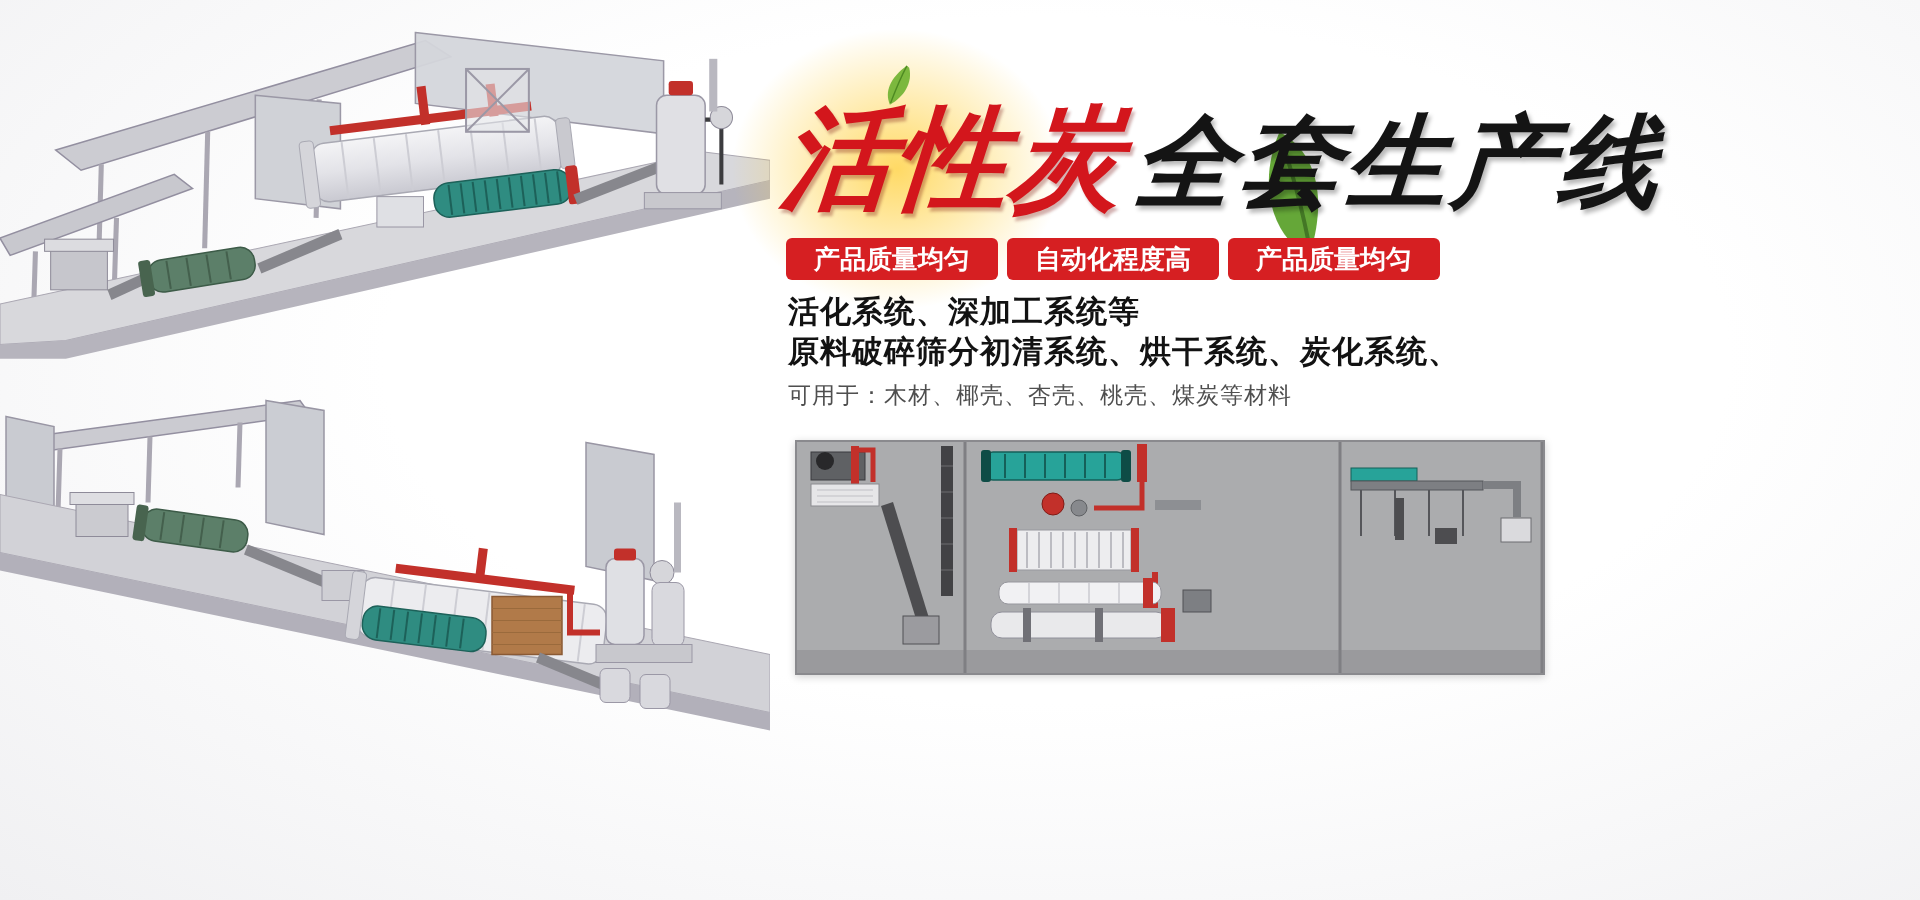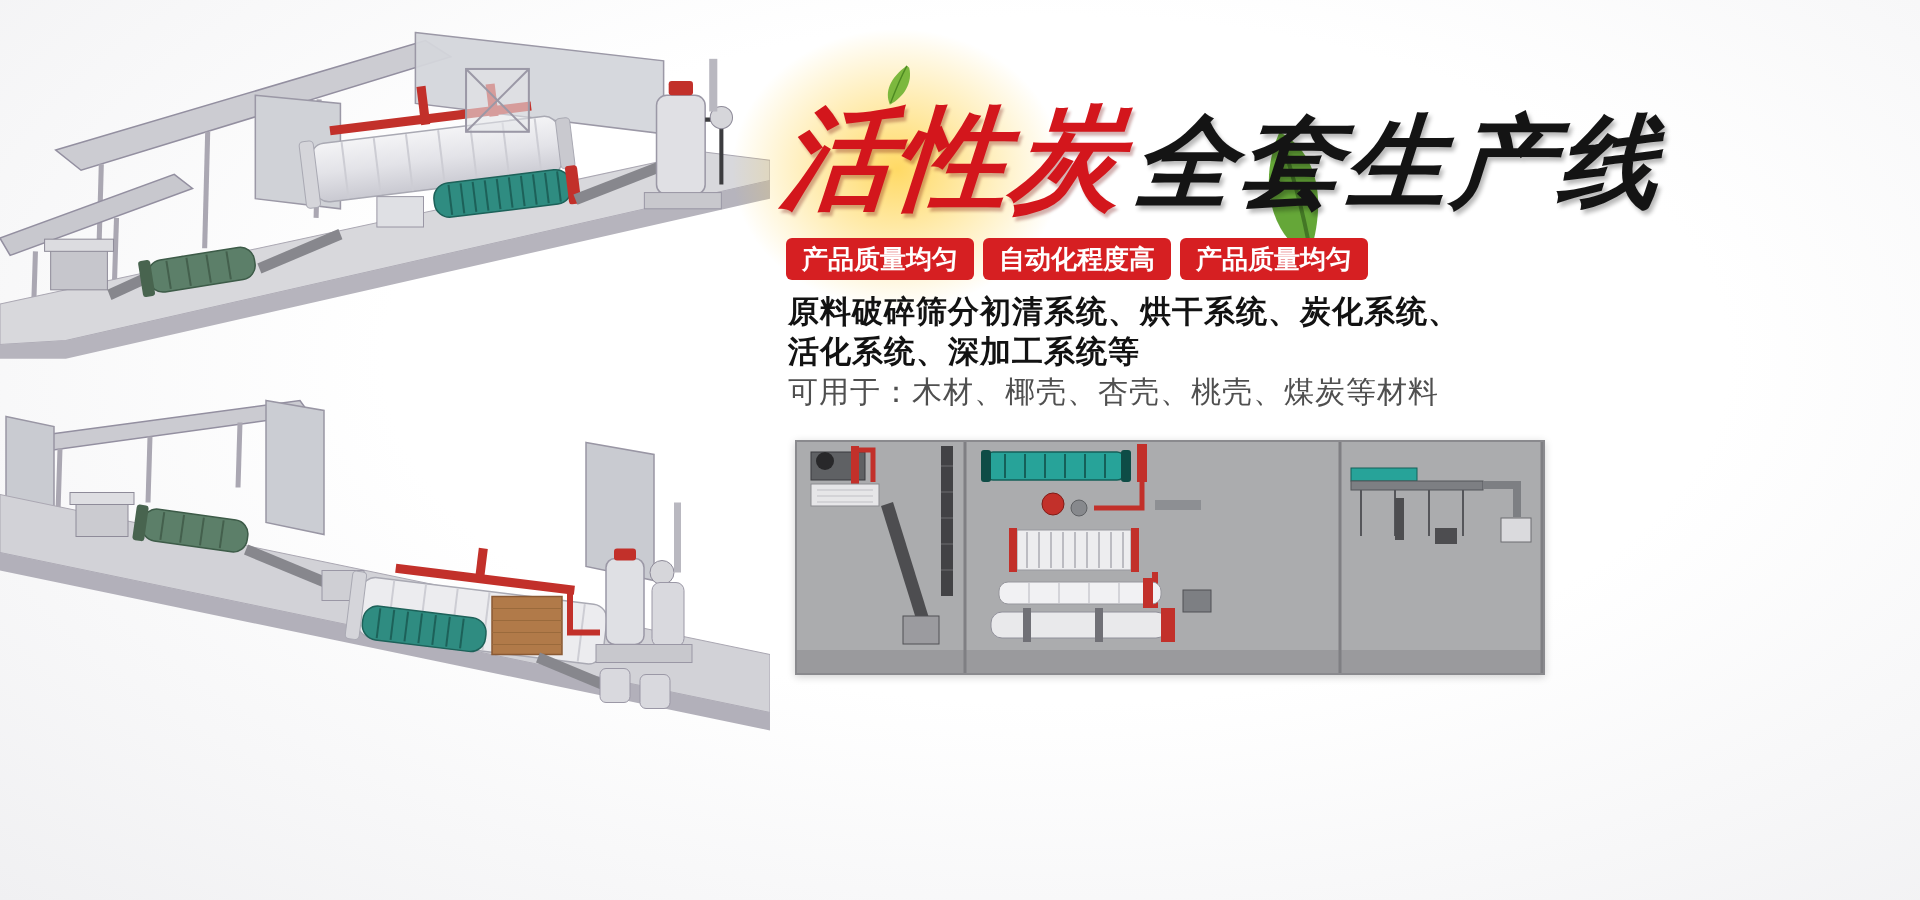--- a/index.html
+++ b/index.html
@@ -33,30 +33,30 @@
     display:inline-block;transform:skewX(-4deg);
   }
   .leaf{position:absolute;z-index:1;}
   .leaf-small{left:96px;top:-16px;width:42px;height:34px;transform:rotate(-24deg);}
   .leaf-big{left:452px;top:58px;width:120px;height:104px;transform:rotate(118deg);opacity:.95;}
 
   
   .badges{position:absolute;left:786px;top:238px;display:flex;gap:9px;z-index:2;}
   .badge{
     background:var(--badge-red,#d61f22);color:#ffffff;font-size:26px;font-weight:700;
-    padding:8px 16px;border-radius:6px;line-height:1;white-space:nowrap;
+    padding:8px 28px;border-radius:6px;line-height:1;white-space:nowrap;
   }
 
   
   .desc{position:absolute;left:788px;top:292px;z-index:2;}
   .desc p{margin:0;}
   .desc .bold{font-size:31px;font-weight:700;color:#121212;line-height:40px;letter-spacing:1px;}
   .desc .materials{
-    font-size:30px;font-weight:400;color:var(--materials-gray,#4f4f4f);
-    letter-spacing:1px;
+    font-size:23px;font-weight:400;color:var(--materials-gray,#4f4f4f);
+    margin-top:8px;letter-spacing:1px;
   }
 
   
   .diagram{position:absolute;left:795px;top:440px;width:750px;height:235px;z-index:2;
     box-shadow:0 2px 8px rgba(0,0,0,.18);}
   .diagram svg{display:block;width:100%;height:100%;}
 </style>
 </head>
 <body>
 
@@ -254,22 +254,22 @@
     <span class="t-red">活性炭</span><span class="t-black">全套生产线</span>
   </div>
 
   <div class="badges">
     <span class="badge">产品质量均匀</span>
     <span class="badge">自动化程度高</span>
     <span class="badge">产品质量均匀</span>
   </div>
 
   <div class="desc">
+    <p class="bold">活化系统、深加工系统等</p>
     <p class="bold">原料破碎筛分初清系统、烘干系统、炭化系统、</p>
-    <p class="bold">活化系统、深加工系统等</p>
     <p class="materials">可用于：木材、椰壳、杏壳、桃壳、煤炭等材料</p>
   </div>
 
   <div class="diagram">
     <svg viewBox="0 0 750 235">
       <rect width="750" height="235" fill="#abacae"></rect>
       <rect y="210" width="750" height="25" fill="#9a9a9d"></rect>
       <g stroke="#7f7f83" stroke-width="3">
         <line x1="170" y1="0" x2="170" y2="235"></line>
         <line x1="545" y1="0" x2="545" y2="235"></line>

